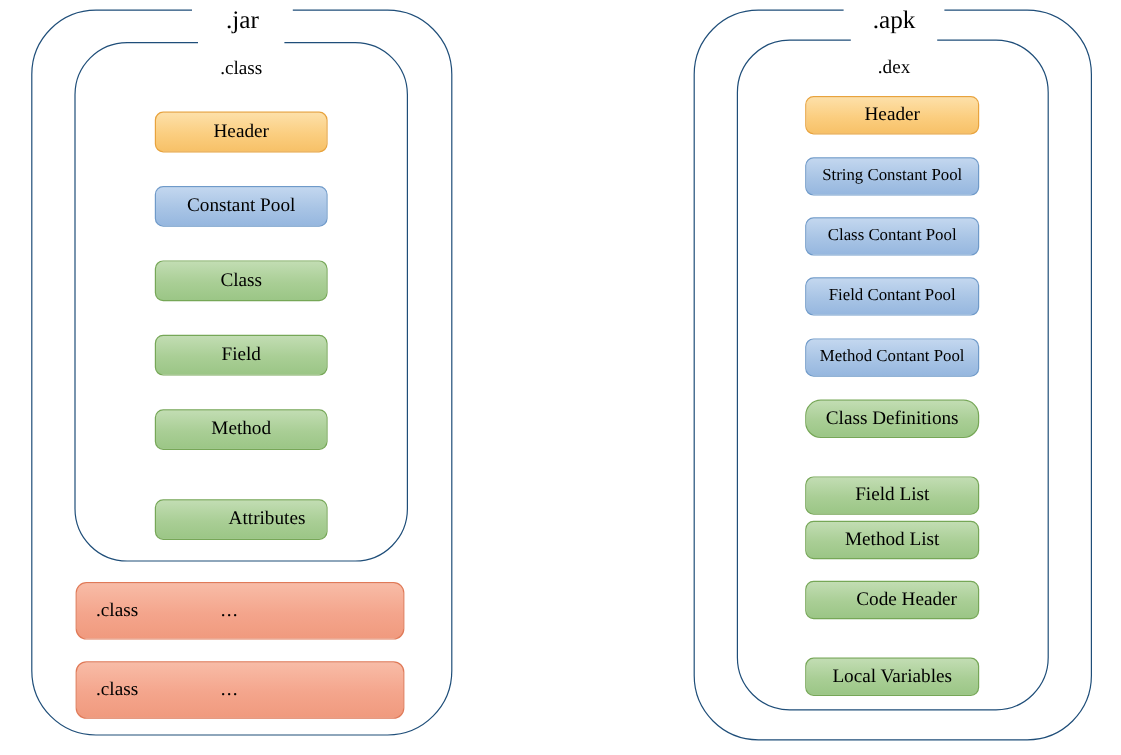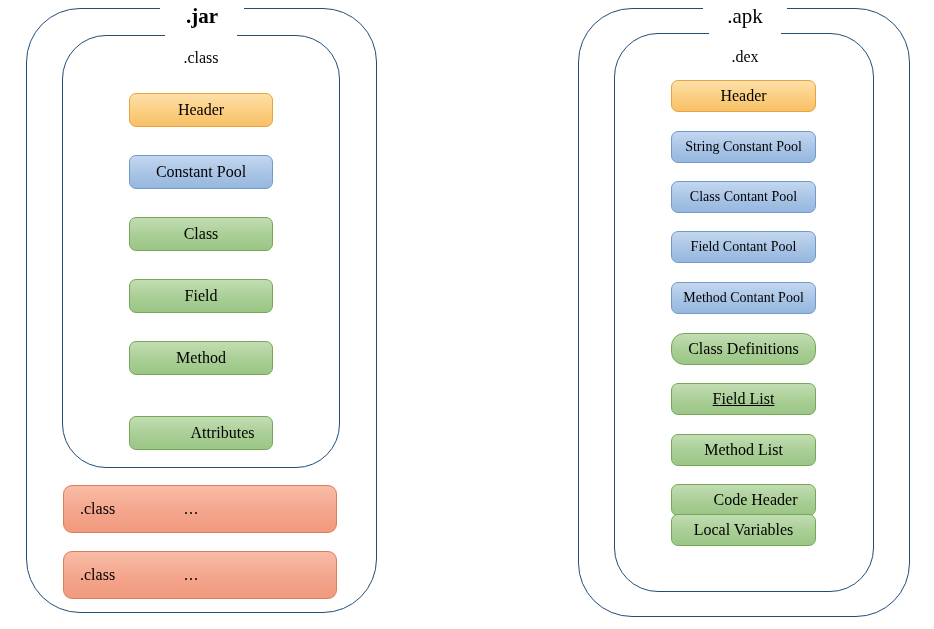--- a/index.html
+++ b/index.html
@@ -136,21 +136,21 @@
   }
 </style>
 </head>
 <body>
 
 <div id="canvas">
 
   <div class="panel-outer" style="left:26px; top:8px; width:351px; height:605px;"></div>
 
   <div class="title-mask" style="left:160px; top:2px; width:84px; height:16px;"></div>
-  <div class="panel-title" style="left:160px; top:6px; width:84px;font-weight:bold;">.jar</div>
+  <div class="panel-title" style="left:160px; top:6px; width:84px;">.jar</div>
 
   <div class="panel-inner" style="left:62px; top:35px; width:278px; height:433px;"></div>
 
   <div class="title-mask" style="left:165px; top:30px; width:72px; height:12px;"></div>
   <div class="panel-subtitle" style="left:165px; top:50px; width:72px;">.class</div>
 
   <div class="item left-item c-amber" style="top:93px;">
     <span class="item-label">Header</span>
   </div>
   <div class="item left-item c-blue" style="top:155px;">
@@ -200,26 +200,26 @@
   </div>
   <div class="item right-item c-blue" style="top:231px;text-align:center;">
     <span class="item-label">Field Contant Pool</span>
   </div>
   <div class="item right-item c-blue" style="top:282px;">
     <span class="item-label">Method Contant Pool</span>
   </div>
   <div class="item right-item big c-green" style="top:333px;border-radius:13px;">
     <span class="item-label">Class Definitions</span>
   </div>
-  <div class="item right-item big c-green" style="top:383px;text-decoration:underline;">
+  <div class="item right-item big c-green" style="top:397px;">
     <span class="item-label">Field List</span>
   </div>
   <div class="item right-item big c-green" style="top:434px;">
     <span class="item-label">Method List</span>
   </div>
   <div class="item right-item big c-green" style="top:484px;padding-left:24px;">
     <span class="item-label">Code Header</span>
   </div>
-  <div class="item right-item big c-green" style="top:514px;justify-content:center;">
+  <div class="item right-item big c-green" style="top:548px;justify-content:center;">
     <span class="item-label">Local Variables</span>
   </div>
 
 </div>
 
 </body></html>

